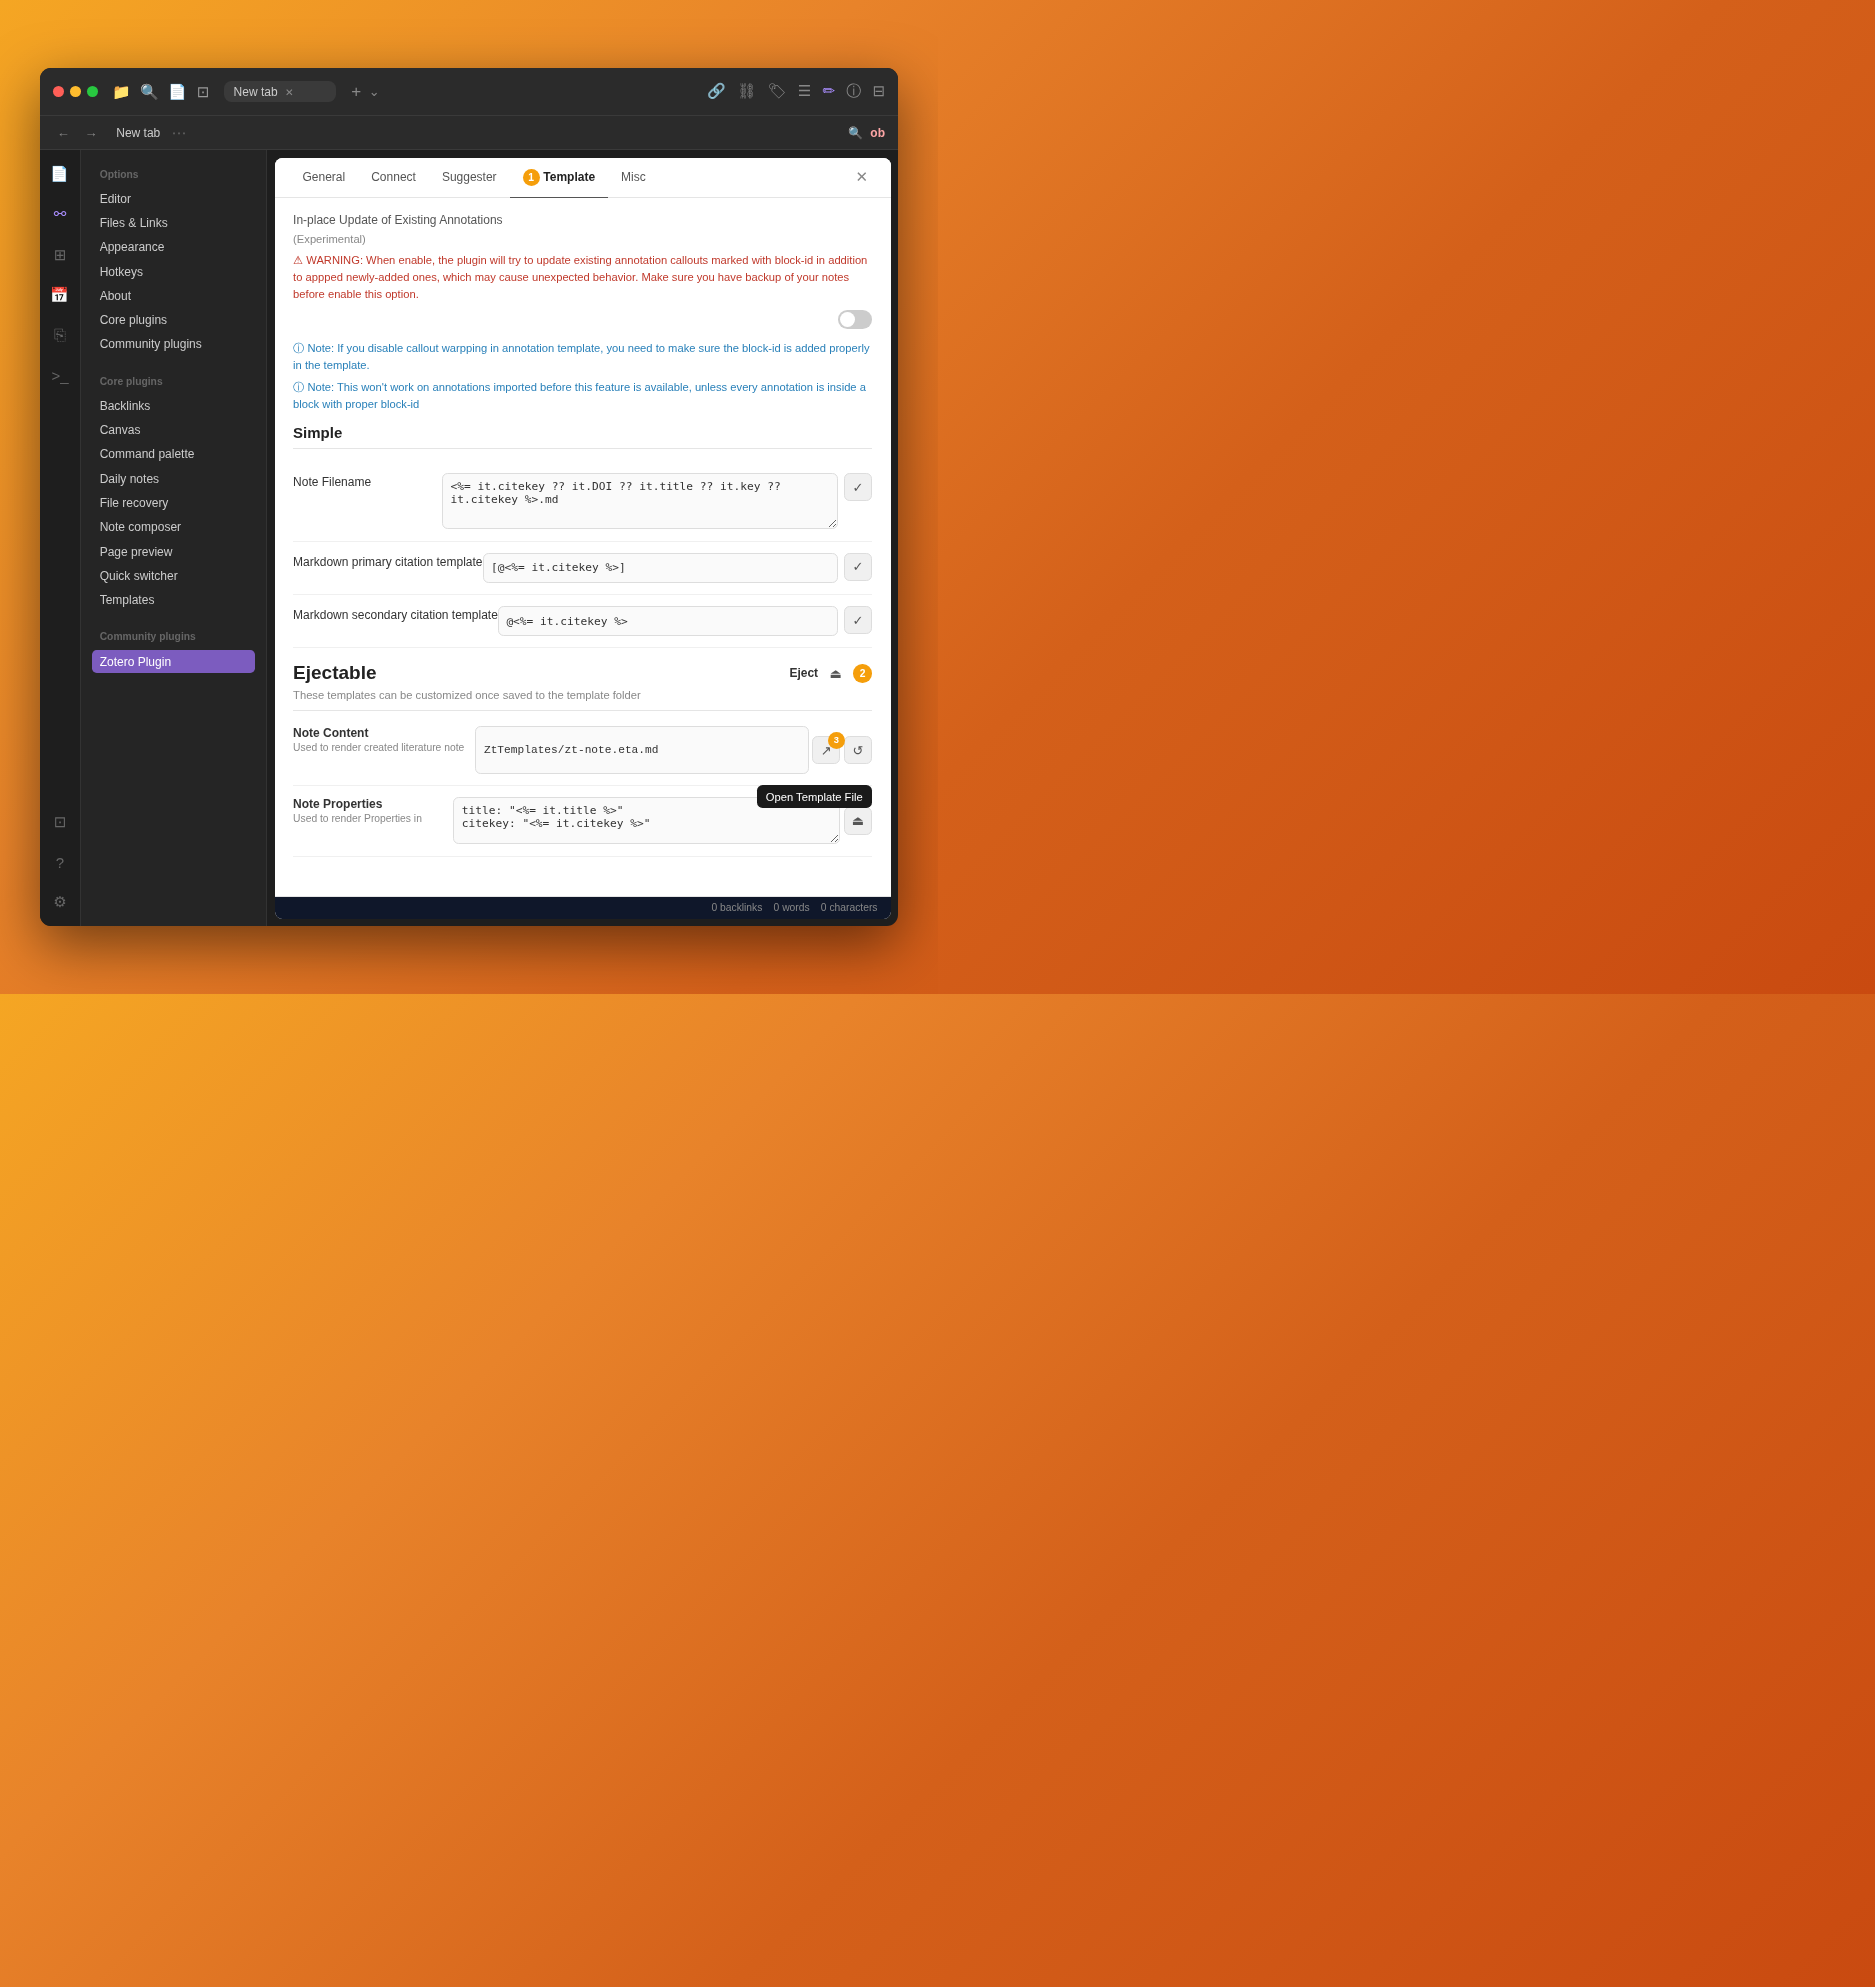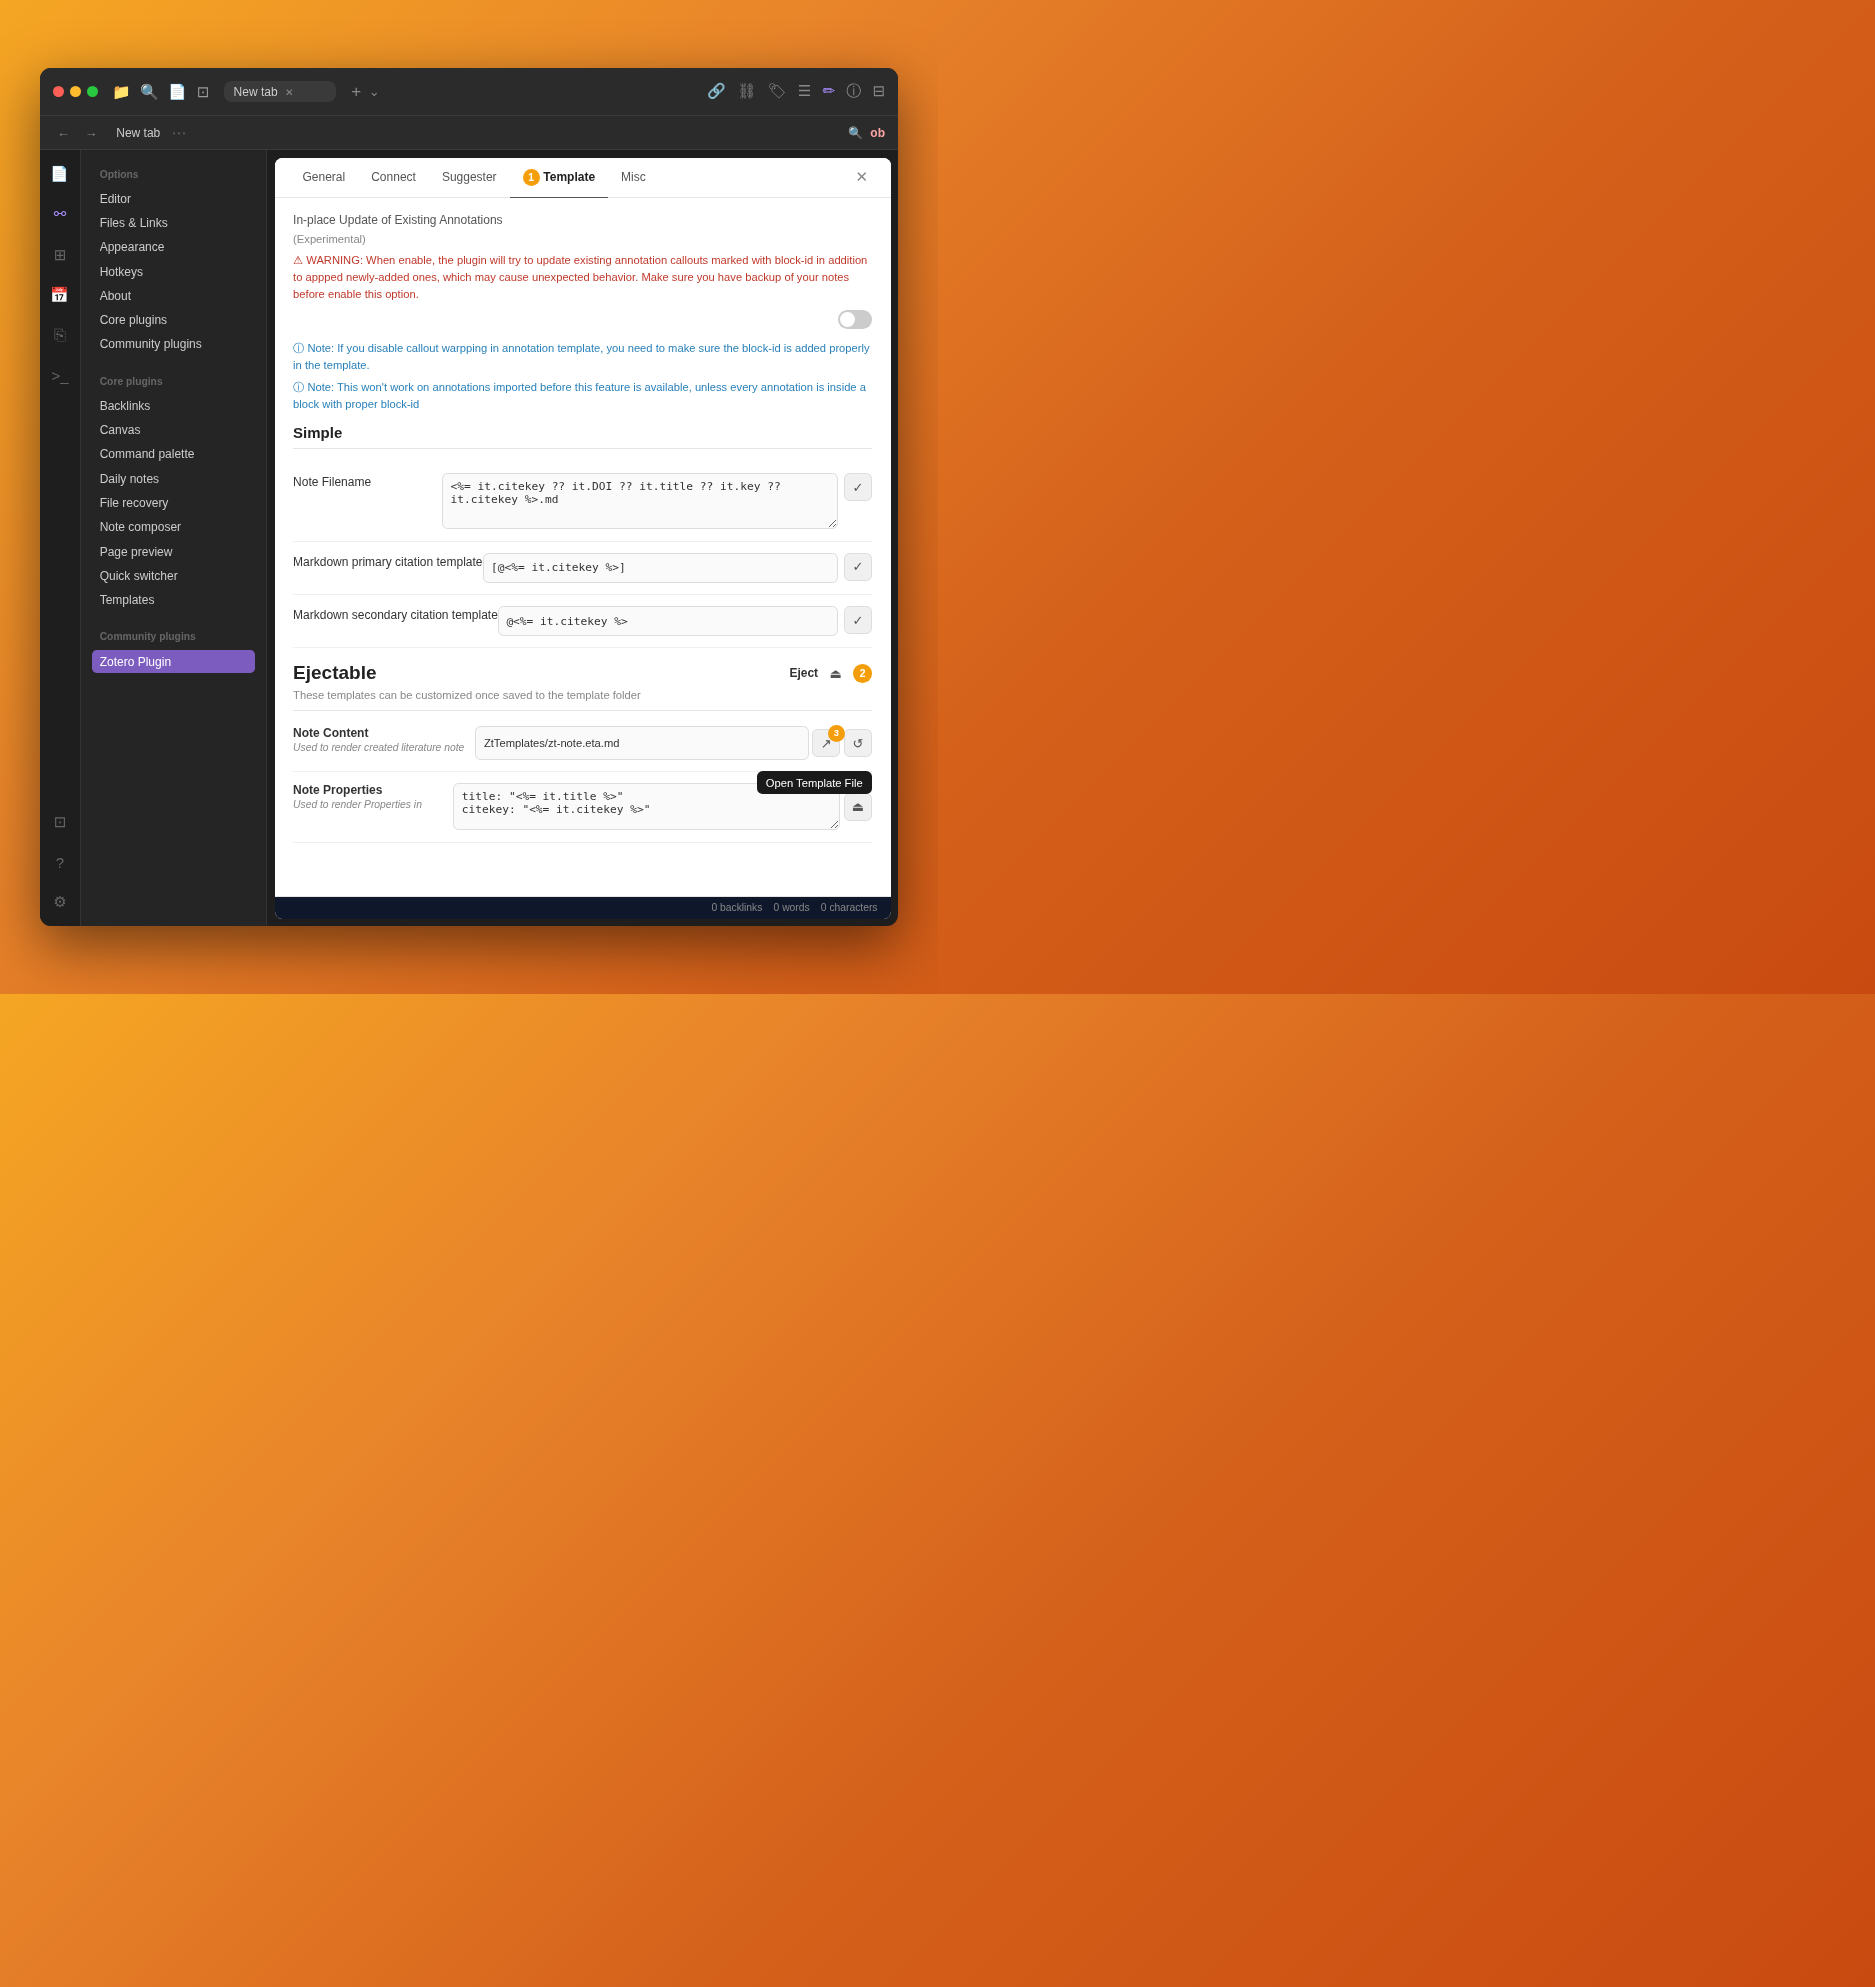--- a/index.html
+++ b/index.html
@@ -400,39 +400,38 @@
     }
     .note-label-title {
       font-size: 12px;
       font-weight: 600;
       color: #333;
     }
     .note-label-sub {
       font-size: 10.3px;
       color: #888;
       margin-top: 1.9px;
-      font-style: italic;
     }
     .note-input-group {
       flex: 1;
       display: flex;
       align-items: center;
       gap: 3.7px;
       position: relative;
     }
     .note-path {
       flex: 1;
       background: #fafafa;
       border: 0.9px solid #ddd;
       border-radius: 5.6px;
       padding: 5.6px 7.5px;
       font-size: 11.2px;
-      font-family: Liberation Sans, sans-serif;
+      font-family: Liberation Mono, monospace;
       color: #333;
-      height: 34px;
+      height: 48px;
     }
     .icon-btn {
       width: 28px;
       height: 28px;
       background: #f0f0f0;
       border: 0.9px solid #ddd;
       border-radius: 5.6px;
       display: flex;
       align-items: center;
       justify-content: center;

